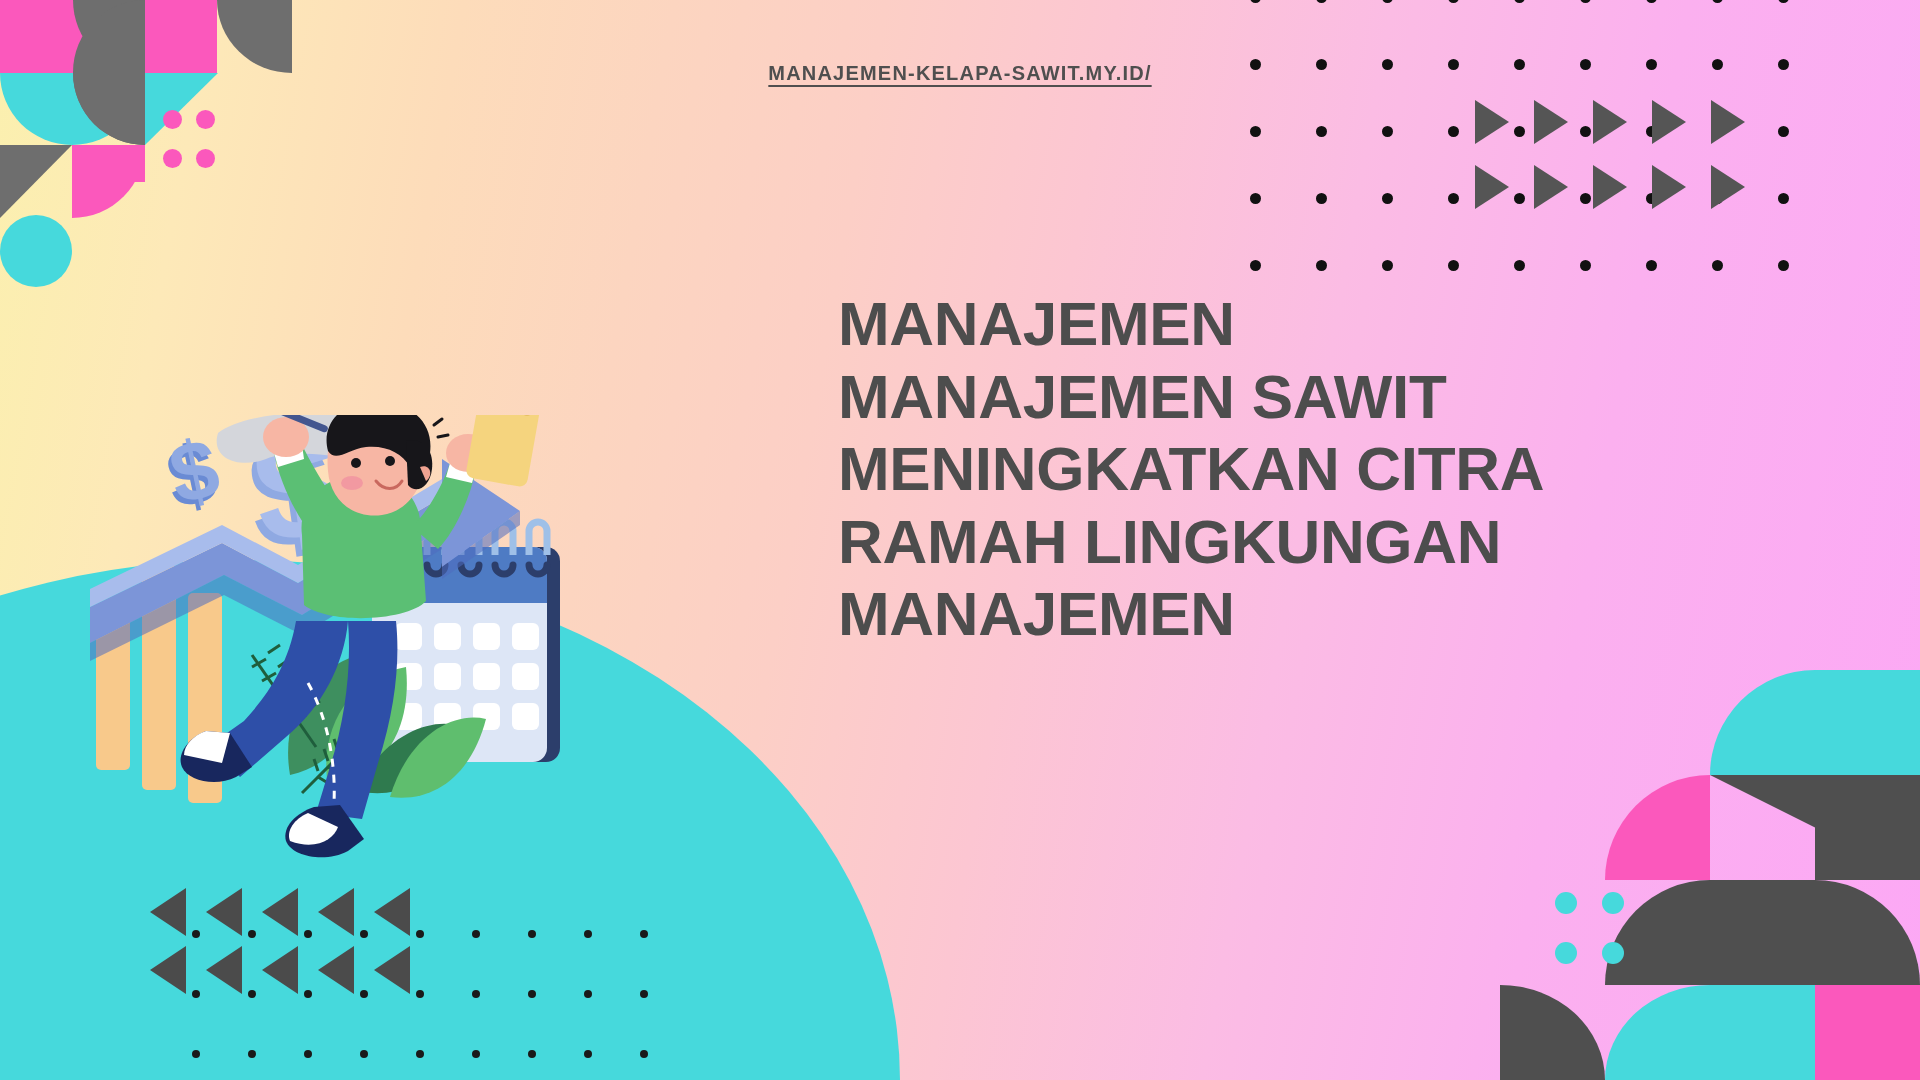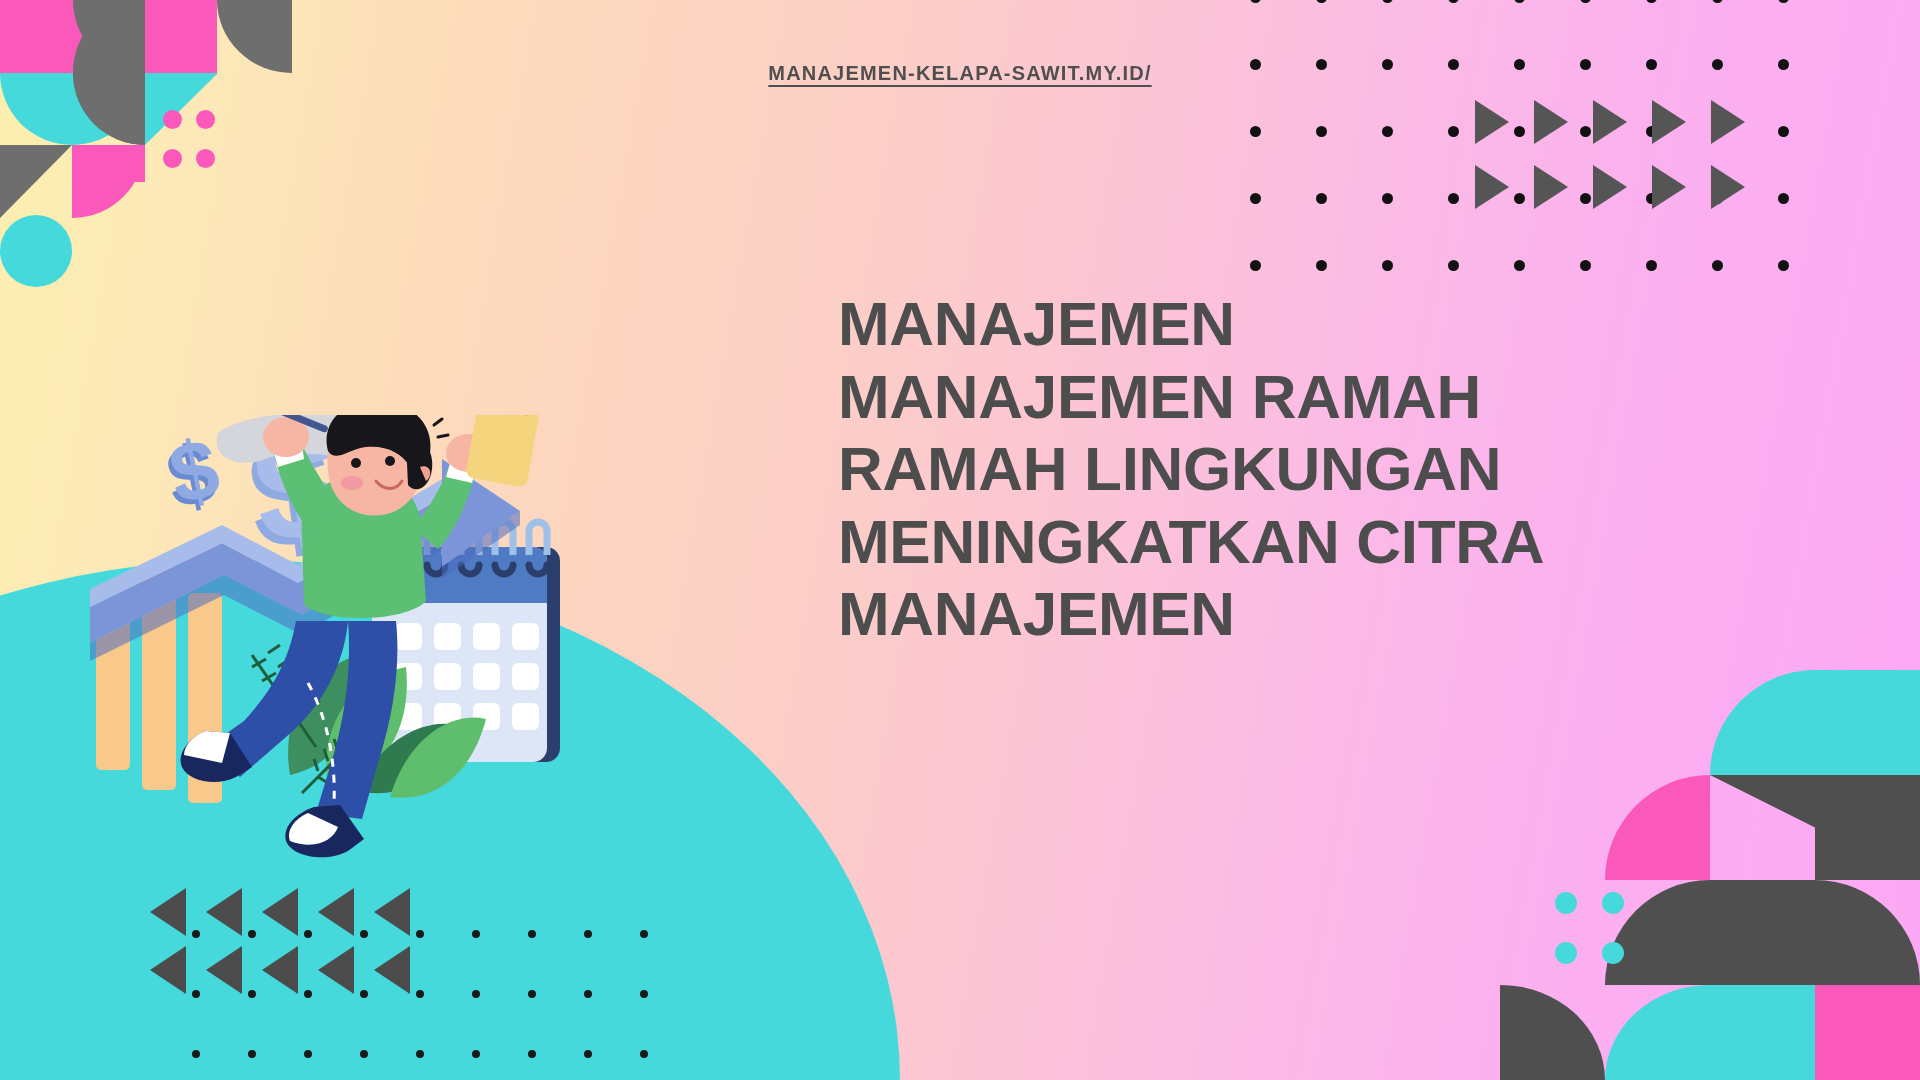--- a/index.html
+++ b/index.html
@@ -383,17 +383,17 @@
       <path d="M348 22 L 358 20"></path>
     </g>
   </g>
 </svg>
 </div>
 
 <a href="#" id="site-url">MANAJEMEN-KELAPA-SAWIT.MY.ID/</a>
 
 <h1 id="headline">
   <span class="ln">MANAJEMEN</span>
-  <span class="ln">MANAJEMEN RAMAH</span>
+  <span class="ln">MANAJEMEN SAWIT</span>
+  <span class="ln">MENINGKATKAN CITRA</span>
   <span class="ln">RAMAH LINGKUNGAN</span>
-  <span class="ln">MENINGKATKAN CITRA</span>
   <span class="ln">MANAJEMEN</span>
 </h1>
 
 </body></html>

